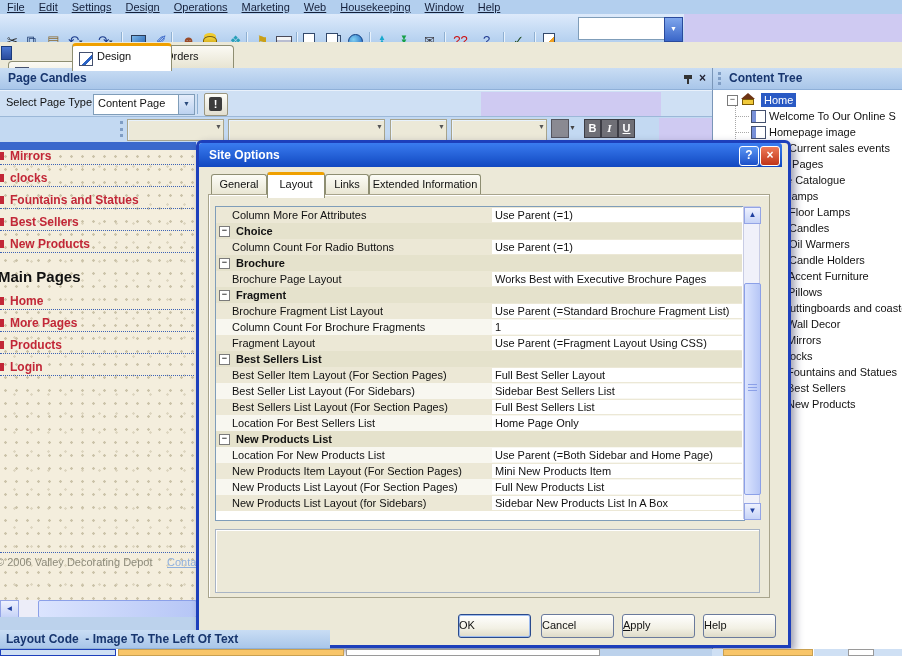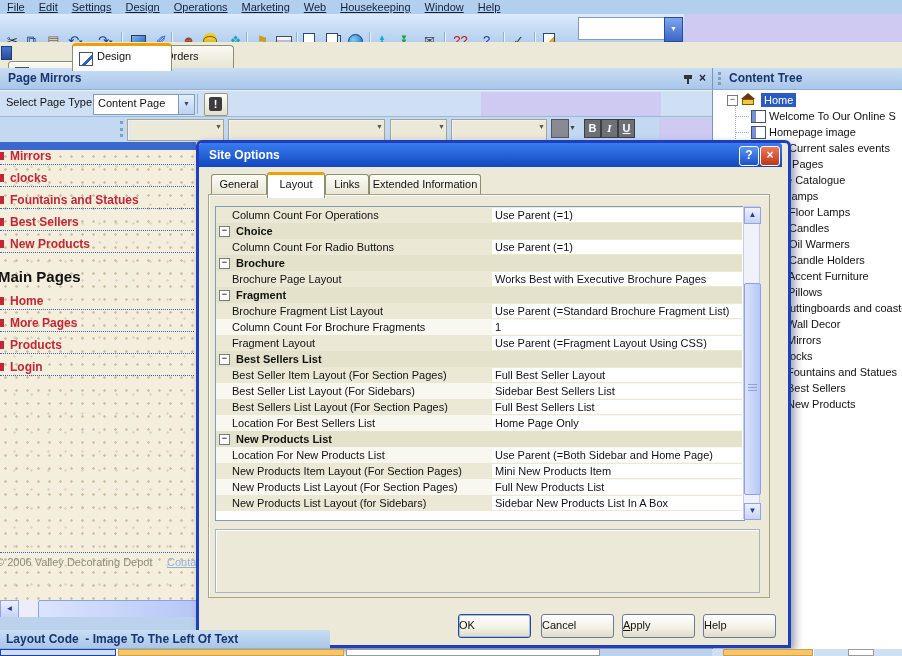--- a/index.html
+++ b/index.html
@@ -139,21 +139,21 @@
   <div class="abs" style="left:664px;top:17px;width:17px;height:23px;background:linear-gradient(#7fa6ec,#3a66c8);border:1px solid #2a4a9c;color:#fff;text-align:center;font-size:7px;line-height:21px;cursor:pointer;">▼</div>
 
   <div class="abs" id="tabstrip">
       <div class="wtab" style="left: 8px; width: 62px; margin-top: 16px;"><span class="wtab-ic ic-content"></span><span>Content</span></div>
       <div class="wtab active" style="left: 72px; width: 66px;"><span class="wtab-ic ic-design"></span><span>Design</span></div>
       <div class="wtab" style="left: 140px; width: 60px;"><span class="wtab-ic ic-orders"></span><span>Orders</span></div>
     </div>
   <div class="abs" style="left:1px;top:46px;width:9px;height:12px;background:linear-gradient(#4a76d0,#2a4a9c);border:1px solid #1a3a7c;"></div>
 
   <div class="abs caption" style="left:0;top:68px;width:712px;height:22px;padding-left:8px;box-sizing:border-box;">
-    <span>Page Mirrors</span>
+    <span>Page Candles</span>
     <span class="abs pin" style="left:684px;top:7px;"></span>
     <span class="abs" style="left:699px;top:0;font-weight:bold;color:#223;cursor:pointer;">×</span>
   </div>
   <div class="abs" id="selectrow">
     <span class="abs" style="left:6px;top:5px;">Select Page Type</span>
     <div class="combo" style="left:93px;top:3px;width:96px;">
       <span>Content Page</span>
       <span class="arrow">▼</span>
     </div>
     <span class="abs" style="left:197px;top:3px;height:20px;border-left:1px solid #8fb0d2;"></span>
@@ -284,21 +284,21 @@
     </div>
     <div id="dlg-tabs">
         <div class="dtab" style="left: 12px; top: 31px; width: 54px;">General</div>
         <div class="dtab active" style="left: 68px; top: 31px; width: 56px;">Layout</div>
         <div class="dtab" style="left: 126px; top: 31px; width: 42px;">Links</div>
         <div class="dtab" style="left: 170px; top: 31px; width: 110px;">Extended Information</div>
       </div>
     <div class="abs" id="tabpage"></div>
     <div class="abs" id="grid">
         <div class="grow" style="top: 0px; background: rgb(236, 232, 214);">
-          <span class="lbl">Column Count For Operations</span>
+          <span class="lbl">Column More For Attributes</span>
           <span class="val">Use Parent (=1)</span>
         </div>
         <div class="grow section" style="top: 16px;">
           <span class="expander">−</span>
           <span class="lbl">Choice</span>
         </div>
         <div class="grow" style="top: 32px; background: rgb(236, 232, 214);">
           <span class="lbl">Column Count For Radio Buttons</span>
           <span class="val">Use Parent (=1)</span>
         </div>

